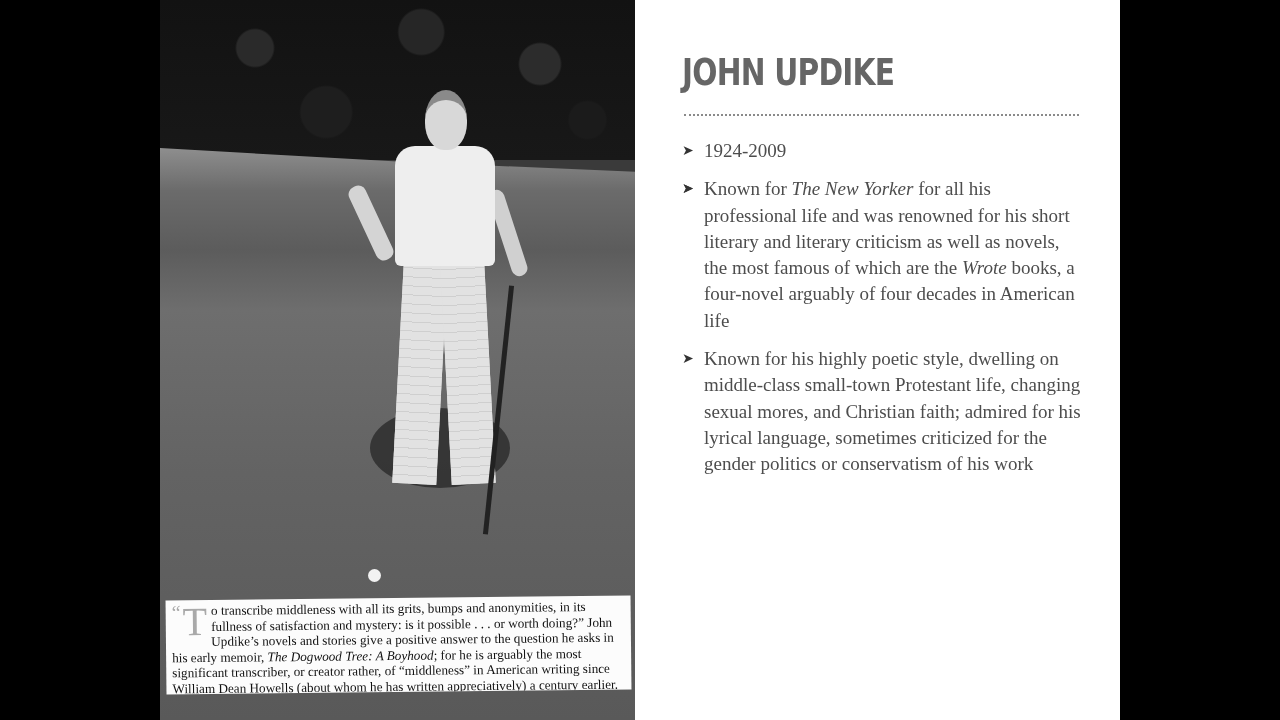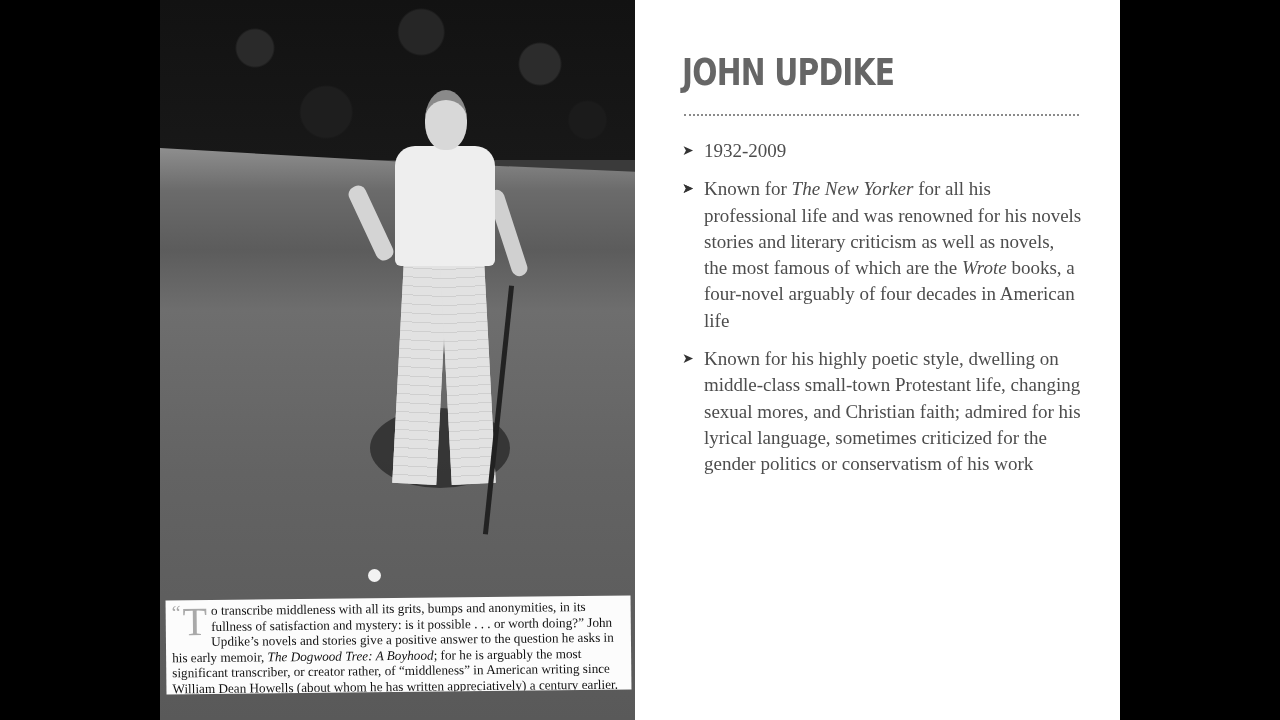--- a/index.html
+++ b/index.html
@@ -96,27 +96,27 @@
       <span>o transcribe middleness with all its grits, bumps and anonymities, in its fullness of satisfaction and mystery: is it possible . . . or worth doing?” John Updike’s novels and stories give a positive answer to the question he asks in his early memoir, </span><em>The Dogwood Tree: A Boyhood</em><span>; for he is arguably the most significant transcriber, or creator rather, of “middleness” in American writing since William Dean Howells (about whom he has written appreciatively) a century earlier. Falling in love</span>
     </div>
   </div>
 
   <h1 class="title">JOHN UPDIKE</h1>
   <div class="rule"></div>
 
   <ul class="bullets">
     <li>
       <span class="arrow">➤</span>
-      <span>1932-2009</span>
+      <span>1924-2009</span>
     </li>
     <li>
       <span class="arrow">➤</span>
     </li>
     <li>
       <span class="arrow">➤</span>
-      <span>Known for </span><em>The New Yorker</em><span> for all his professional life and was renowned for his novels stories and literary criticism as well as novels, the most famous of which are the </span><em>Wrote</em><span> books, a four-novel arguably of four decades in American life</span>
+      <span>Known for </span><em>The New Yorker</em><span> for all his professional life and was renowned for his short literary and literary criticism as well as novels, the most famous of which are the </span><em>Wrote</em><span> books, a four-novel arguably of four decades in American life</span>
     </li>
     <li>
       <span class="arrow">➤</span>
       <span>Known for his highly poetic style, dwelling on middle-class small-town Protestant life, changing sexual mores, and Christian faith; admired for his lyrical language, sometimes criticized for the gender politics or conservatism of his work</span>
     </li>
   </ul>
 </div>
 
 </body></html>

